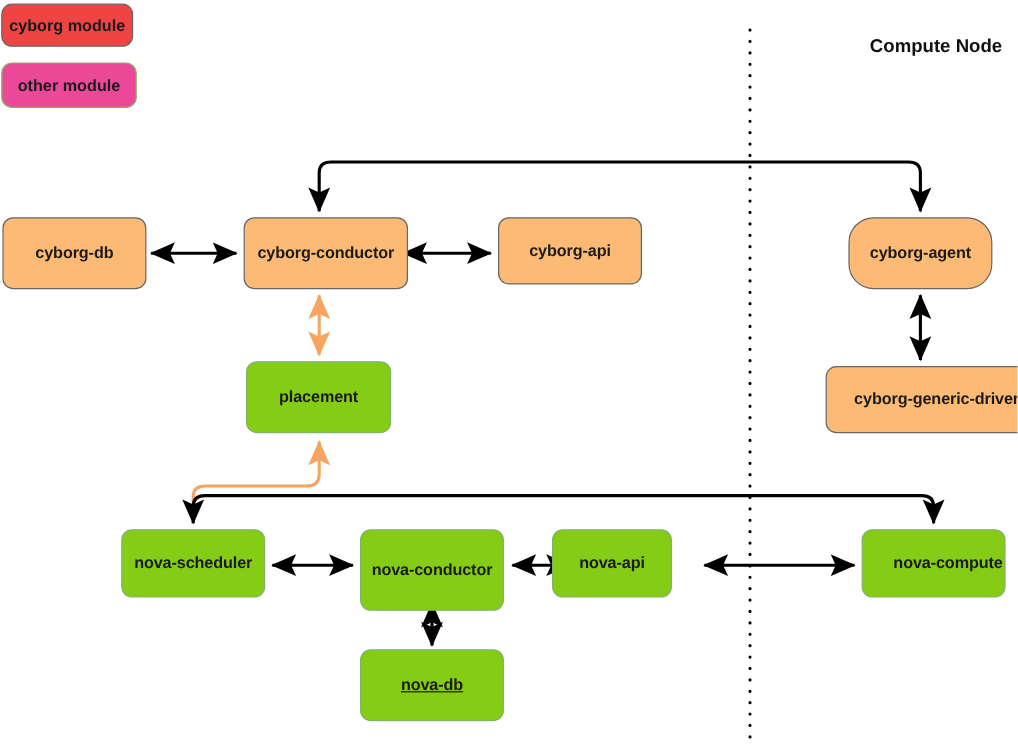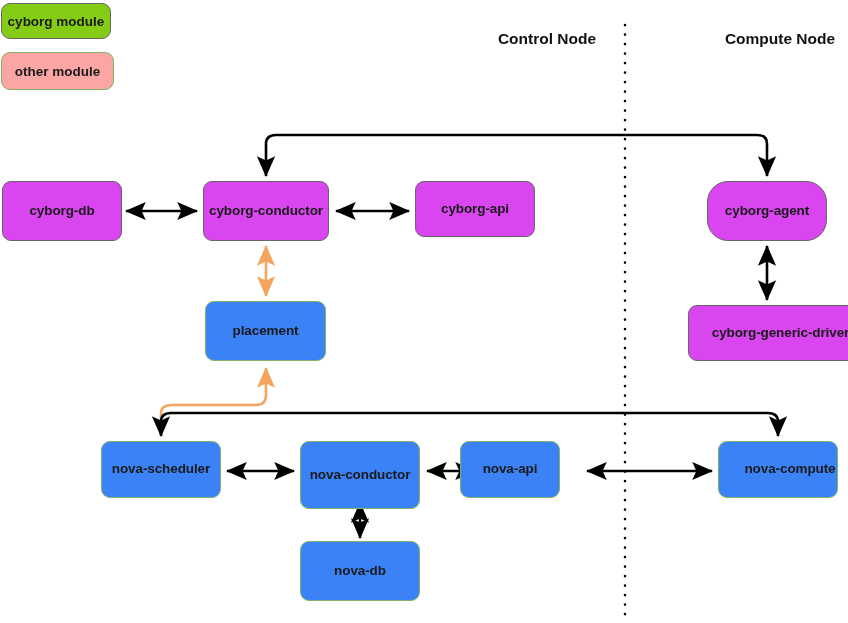--- a/index.html
+++ b/index.html
@@ -33,44 +33,44 @@
     justify-content: center;
     border-radius: 9px;
     font-size: 13.5px;
     font-weight: bold;
     color: #1a1a1a;
     text-align: center;
     letter-spacing: -0.1px;
     line-height: 1.1;
   }
   .node.cyborg {
-    background: #d946ef;
+    background: #fdba74;
     border: 1.3px solid #666666;
   }
   .node.other {
-    background: #3b82f6;
+    background: #84cc16;
     border: 1.3px solid #82b366;
   }
   .legend-box {
     position: absolute;
     box-sizing: border-box;
     display: flex;
     align-items: center;
     justify-content: center;
     border-radius: 9px;
     font-size: 13.5px;
     font-weight: bold;
     color: #1a1a1a;
   }
   .legend-box.cyborg {
-    background: #84cc16;
+    background: #ef4444;
     border: 1.3px solid #666666;
   }
   .legend-box.other {
-    background: #fca5a5;
+    background: #ec4899;
     border: 1.3px solid #82b366;
   }
   .zone-title {
     position: absolute;
     font-size: 15.5px;
     font-weight: bold;
     color: #111111;
     white-space: nowrap;
     text-align: center;
   }
@@ -121,28 +121,27 @@
     <line x1="360" y1="503" x2="360" y2="538" stroke="#000000" stroke-width="2.6" marker-start="url(#ah-black-rev)" marker-end="url(#ah-black)"></line>
   </svg>
 
   <div class="legend-box cyborg" style="left:1px; top:3px; width:110px; height:36px;">
     <span>cyborg module</span>
   </div>
   <div class="legend-box other" style="left:1px; top:52px; width:113px; height:38px;">
     <span>other module</span>
   </div>
 
-  <div class="zone-title" style="left:427px; top:30px; width:240px;">Control Node</div>
   <div class="zone-title" style="left:660px; top:30px; width:240px;">Compute Node</div>
 
   <div class="node cyborg" style="left:2px; top:181px; width:120px; height:60px;">
     <span>cyborg-db</span>
   </div>
 
-  <div class="node cyborg" style="left:203px; top:181px; width:126px; height:60px;">
+  <div class="node cyborg" style="left:203px; top:181px; width:137px; height:60px;">
     <span>cyborg-conductor</span>
   </div>
 
   <div class="node cyborg" style="left:415px; top:181px; width:120px; height:56px;">
     <span>cyborg-api</span>
   </div>
 
   <div class="node cyborg" style="left:707px; top:181px; width:120px; height:60px;border-radius:21px;">
     <span>cyborg-agent</span>
   </div>
@@ -160,21 +159,21 @@
   </div>
 
   <div class="node other" style="left:300px; top:441px; width:120px; height:68px;">
     <span>nova-conductor</span>
   </div>
 
   <div class="node other" style="left:460px; top:441px; width:100px; height:57px;">
     <span>nova-api</span>
   </div>
 
-  <div class="node other" style="left:300px; top:541px; width:120px; height:60px;">
+  <div class="node other" style="left:300px; top:541px; width:120px; height:60px;text-decoration:underline;">
     <span>nova-db</span>
   </div>
 
   <div class="node other" style="left:718px; top:441px; width:120px; height:57px;padding-left:24px;">
     <span>nova-compute</span>
   </div>
 
 </div>
 
 </body></html>

